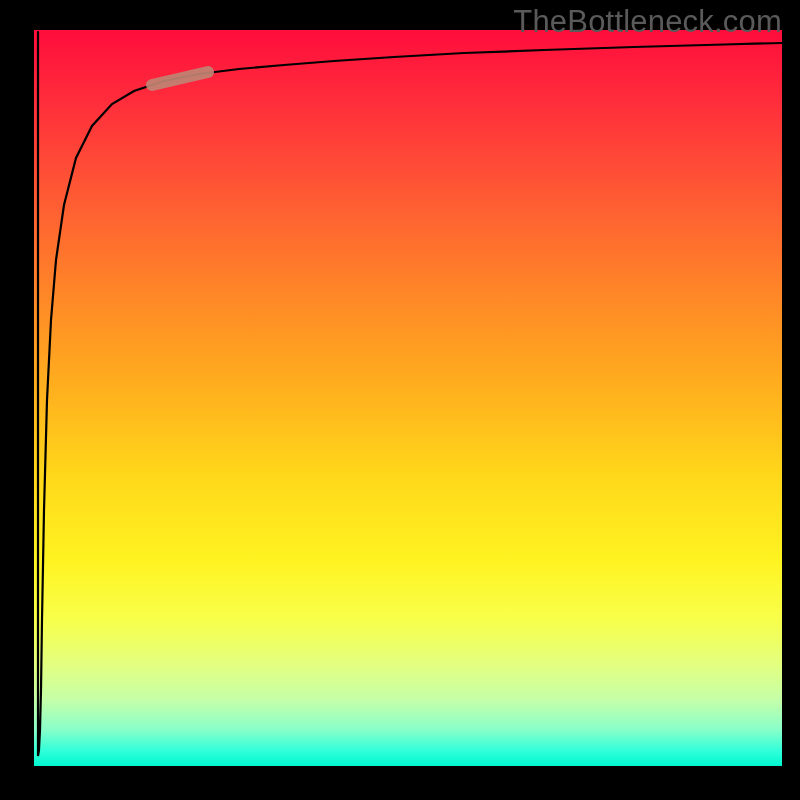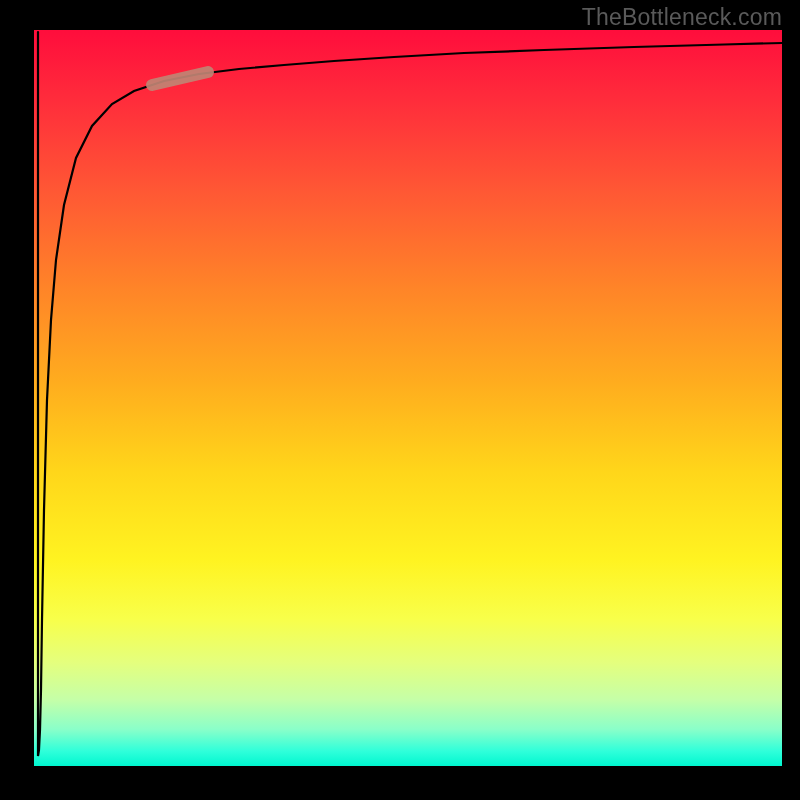--- a/index.html
+++ b/index.html
@@ -38,21 +38,21 @@
     top: 30px;
     width: 748px;
     height: 736px;
     pointer-events: none;
   }
   .watermark {
     position: absolute;
     top: 4px;
     right: 18px;
     font-family: Arial, Helvetica, sans-serif;
-    font-size: 23px;
+    font-size: 31px;
     color: #5a5a5a;
     letter-spacing: 0.2px;
   }
   .axis-left {
     position: absolute;
     left: 0;
     top: 0;
     width: 34px;
     height: 800px;
     background: #000;

